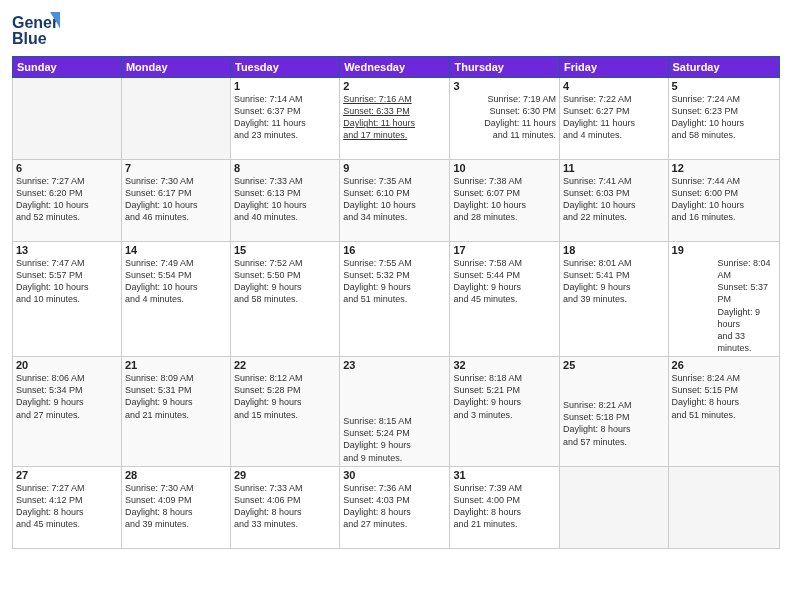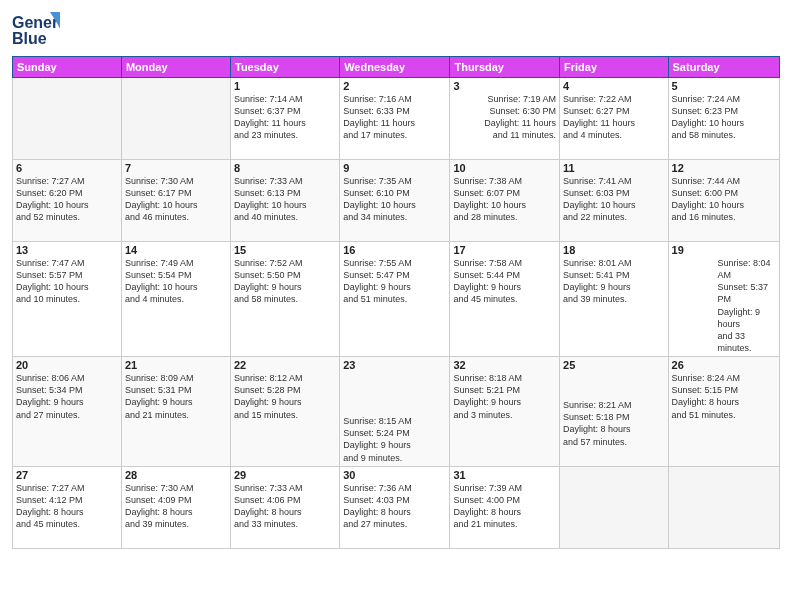--- a/index.html
+++ b/index.html
@@ -41,21 +41,21 @@
     }
     .location {
       font-size: 14px;
       color: #444;
     }
     .calendar {
       width: 100%;
       border-collapse: collapse;
     }
     .calendar th {
-      background: #d946ef;
+      background: #6d28d9;
       color: #fff;
       font-size: 11px;
       font-weight: bold;
       padding: 4px 4px;
       text-align: left;
       border: 1px solid #1a5a9a;
     }
     .calendar td {
       border: 1px solid #ccc;
       vertical-align: top;
@@ -123,21 +123,21 @@
           <td class="empty"></td>
           <td>
             <span class="day-number">1</span>
             <div class="day-info" style="white-space: pre-line;">Sunrise: 7:14 AM
 Sunset: 6:37 PM
 Daylight: 11 hours
 and 23 minutes.</div>
           </td>
           <td>
             <span class="day-number">2</span>
-            <div class="day-info" style="white-space: pre-line;">Sunrise: 7:16 AM
+            <div class="day-info" style="white-space: pre-line; text-decoration: underline;">Sunrise: 7:16 AM
 Sunset: 6:33 PM
 Daylight: 11 hours
 and 17 minutes.</div>
           </td>
           <td>
             <span class="day-number">3</span>
             <div class="day-info" style="white-space: pre-line; text-align: right;">Sunrise: 7:19 AM
 Sunset: 6:30 PM
 Daylight: 11 hours
 and 11 minutes.</div>
@@ -226,21 +226,21 @@
           <td>
             <span class="day-number">15</span>
             <div class="day-info" style="white-space: pre-line;">Sunrise: 7:52 AM
 Sunset: 5:50 PM
 Daylight: 9 hours
 and 58 minutes.</div>
           </td>
           <td>
             <span class="day-number">16</span>
             <div class="day-info" style="white-space: pre-line;">Sunrise: 7:55 AM
-Sunset: 5:47 PM
+Sunset: 5:32 PM
 Daylight: 9 hours
 and 51 minutes.</div>
           </td>
           <td>
             <span class="day-number">17</span>
             <div class="day-info" style="white-space: pre-line;">Sunrise: 7:58 AM
 Sunset: 5:44 PM
 Daylight: 9 hours
 and 45 minutes.</div>
           </td>

